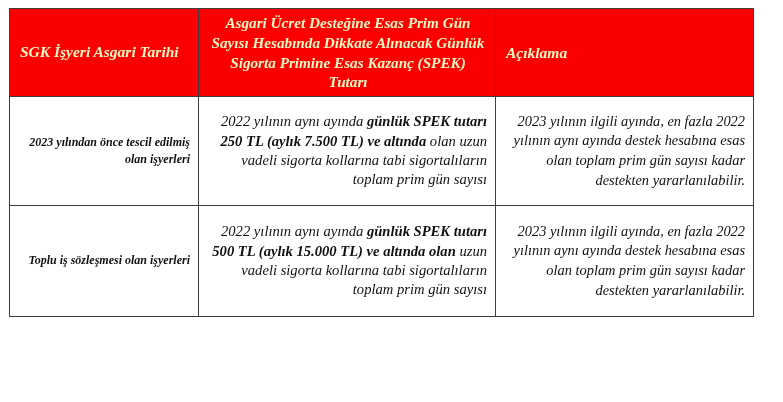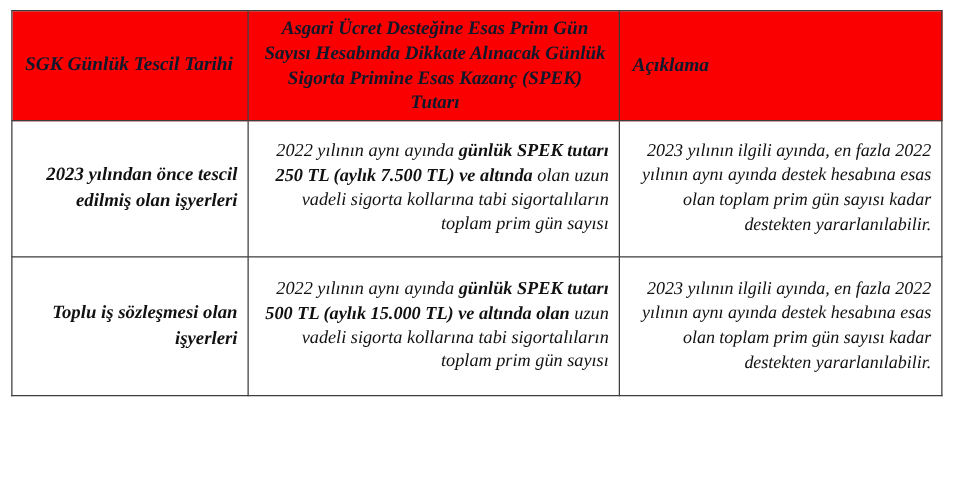--- a/index.html
+++ b/index.html
@@ -33,21 +33,21 @@
     vertical-align: middle;
     padding: 4px 8px 4px 10px;
   }
   
   col.c1 { width: 189px; }
   col.c2 { width: 297px; }
   col.c3 { width: 258px; }
 
   thead th {
     background: #FA0000;
-    color: #0f172a;
+    color: #fef9c3;
     font-weight: bold;
     font-style: italic;
     border-color: #2b2b2b;
     padding-top: 6px;
     padding-bottom: 6px;
   }
   th.head-registry {
     text-align: left;
     font-size: 15.5px;
     line-height: 1.32;
@@ -65,21 +65,21 @@
     font-size: 15.5px;
   }
 
   tbody td {
     color: #111111;
     font-style: italic;
     text-align: right;
   }
   td.col-registry {
     font-weight: bold;
-    font-size: 15px;
+    font-size: 12px;
     line-height: 1.42;
     padding-left: 14px;
   }
   td.col-spek {
     font-size: 14.6px;
     line-height: 1.33;
     padding-left: 10px;
     padding-right: 6px;
   }
   td.col-spek b {
@@ -102,21 +102,21 @@
 <div class="page">
 
   <table class="spek-table">
     <colgroup>
       <col class="c1">
       <col class="c2">
       <col class="c3">
     </colgroup>
     <thead>
       <tr>
-        <th class="head-registry">SGK Günlük Tescil Tarihi</th>
+        <th class="head-registry">SGK İşyeri Asgari Tarihi</th>
         <th class="head-spek">Asgari Ücret Desteğine Esas Prim Gün Sayısı Hesabında Dikkate Alınacak Günlük Sigorta Primine Esas Kazanç (SPEK) Tutarı</th>
         <th class="head-desc">Açıklama</th>
       </tr>
     </thead>
     <tbody>
 
       <tr class="row-1">
         <td class="col-registry">2023 yılından önce  tescil edilmiş olan işyerleri</td>
         <td class="col-spek">
           <span>2022 yılının aynı ayında </span><b>günlük SPEK tutarı 250 TL (aylık 7.500 TL) ve altında</b><span> olan uzun vadeli sigorta kollarına tabi sigortalıların toplam prim gün sayısı</span>

